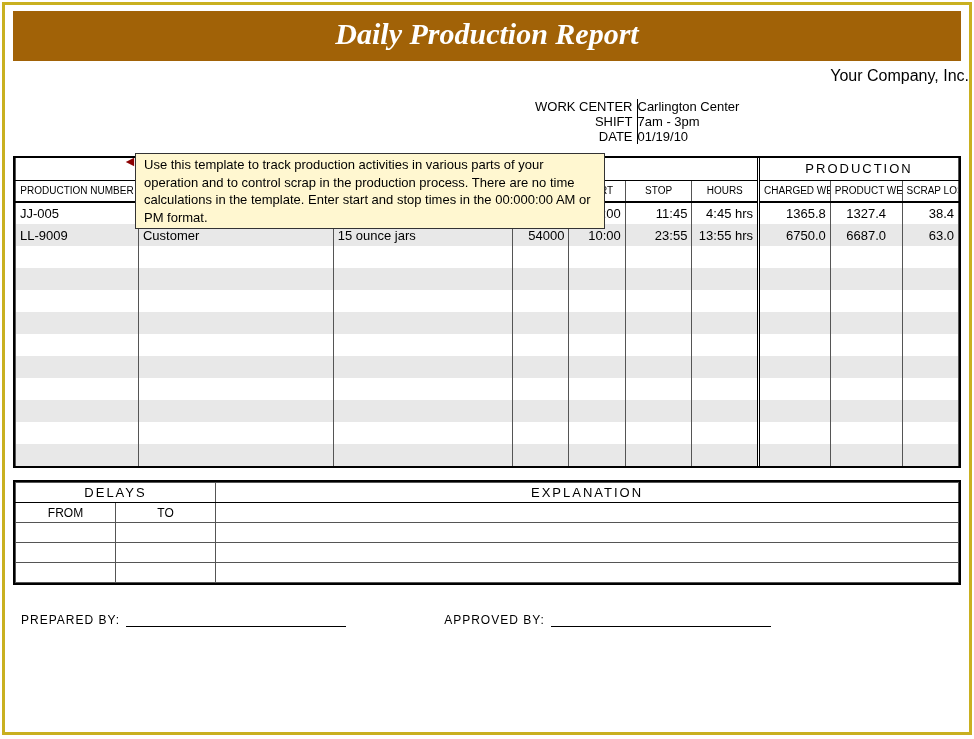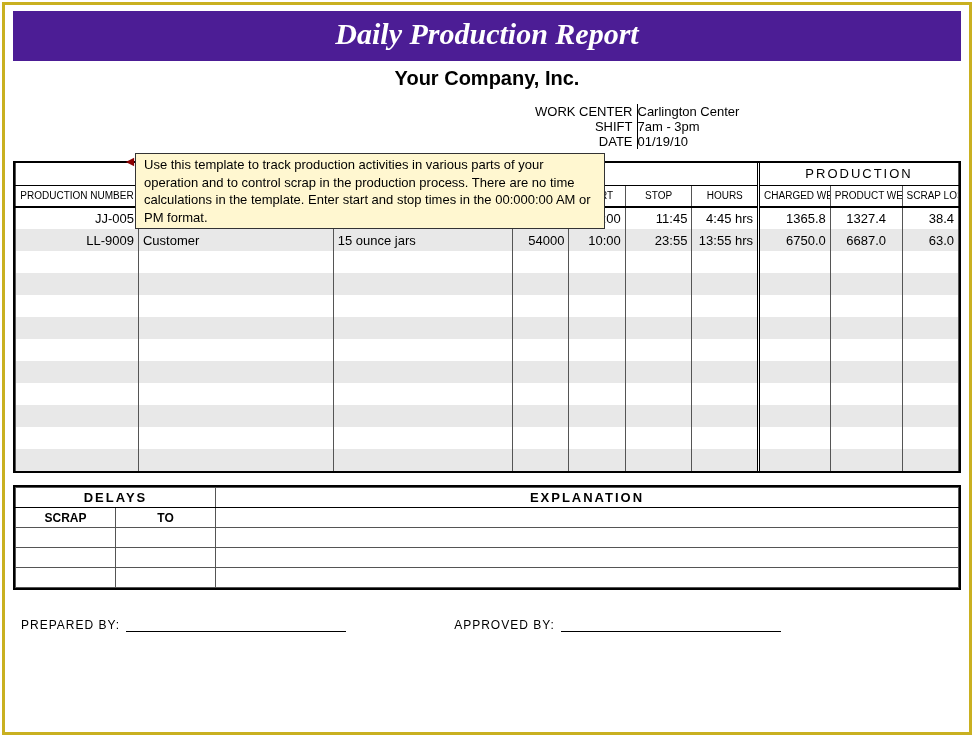--- a/index.html
+++ b/index.html
@@ -13,34 +13,34 @@
   }
   .page {
     border: 3px solid #c9b020;
     width: 970px;
     height: 733px;
     margin: 2px;
     position: relative;
     background: #fff;
   }
   .title-bar {
-    background: #4c1d95;
+    background: #a16207;
     color: #fff;
     font-weight: bold;
     font-style: italic;
     font-family: Georgia, 'Times New Roman', serif;
     font-size: 30px;
     text-align: center;
     padding: 6px 0 10px 0;
     margin: 6px 8px 0 8px;
   }
   .company-row {
-    text-align: center;
-    font-weight: bold;
-    font-size: 20px;
+    text-align: right;
+    font-weight: normal;
+    font-size: 16px;
     padding: 6px 0 14px 0;
   }
   .meta {
     font-size: 13px;
     margin: 0 8px 8px 8px;
   }
   .meta table { border-collapse: collapse; margin-left: auto; margin-right: auto; }
   .meta td { padding: 0 4px; vertical-align: top; }
   .meta td.label { text-align: right; width: 620px; }
   .meta td.value { text-align: left; border-left: 1px solid #000; padding-left: 0; width: 320px; }
@@ -93,21 +93,21 @@
     border-bottom: 1px solid #000;
     font-size: 13px;
     letter-spacing: 2px;
     font-weight: normal;
     text-align: center;
     height: 22px;
   }
   .grid tbody tr:nth-child(even) td { background: #e8e8e8; }
   .grid tbody td { font-size: 13px; }
 
-  .col-prod   { width: 120px; text-align: right; }
+  .col-prod   { width: 120px; }
   .col-cust   { width: 190px; }
   .col-size   { width: 175px; }
   .col-qty    { width: 55px; text-align: right; }
   .col-start  { width: 55px; text-align: right; }
   .col-stop   { width: 65px; text-align: right; }
   .col-hours  { width: 65px; text-align: right; }
   .col-cweight{ width: 70px; text-align: right; border-left: 3px double #000 !important; }
   .col-pweight{ width: 70px; text-align: center; }
   .col-scrap  { width: 55px; text-align: right; }
 
@@ -118,40 +118,40 @@
     border: 2px solid #000;
     font-size: 12px;
   }
   .delays table { border-collapse: collapse; width: 100%; table-layout: fixed; }
   .delays th, .delays td {
     border: 1px solid #555;
     height: 20px;
     padding: 2px 4px;
   }
   .delays thead th {
-    font-weight: bold;
+    font-weight: normal;
     font-size: 12px;
     text-align: center;
     border-radius: 6px;
   }
   .delays thead tr.grp th {
     border-bottom: 1px solid #000;
     font-size: 13px;
     letter-spacing: 2px;
   }
   .dcol-from { width: 100px; }
   .dcol-to   { width: 100px; }
   .dcol-exp  { }
 
   .sign {
     margin: 28px 16px 0 16px;
     font-size: 12px;
     letter-spacing: 1px;
     display: flex;
-    gap: 28px;
+    gap: 18px;
   }
   .sign .field { display: flex; align-items: flex-end; }
   .sign .line {
     display: inline-block;
     border-bottom: 1px solid #000;
     width: 220px;
     margin-left: 6px;
     height: 14px;
   }
 </style>
@@ -374,21 +374,21 @@
         <col class="dcol-from">
           <col class="dcol-to">
           <col class="dcol-exp">
       </colgroup>
       <thead>
         <tr class="grp">
           <th colspan="2">DELAYS</th>
           <th>EXPLANATION</th>
         </tr>
         <tr>
-          <th>SCRAP</th>
+          <th>FROM</th>
           <th>TO</th>
           <th></th>
         </tr>
       </thead>
       <tbody id="delays-body">
           <tr>
             <td class="dcol-from"></td>
             <td class="dcol-to"></td>
             <td class="dcol-exp"></td>
           </tr>

